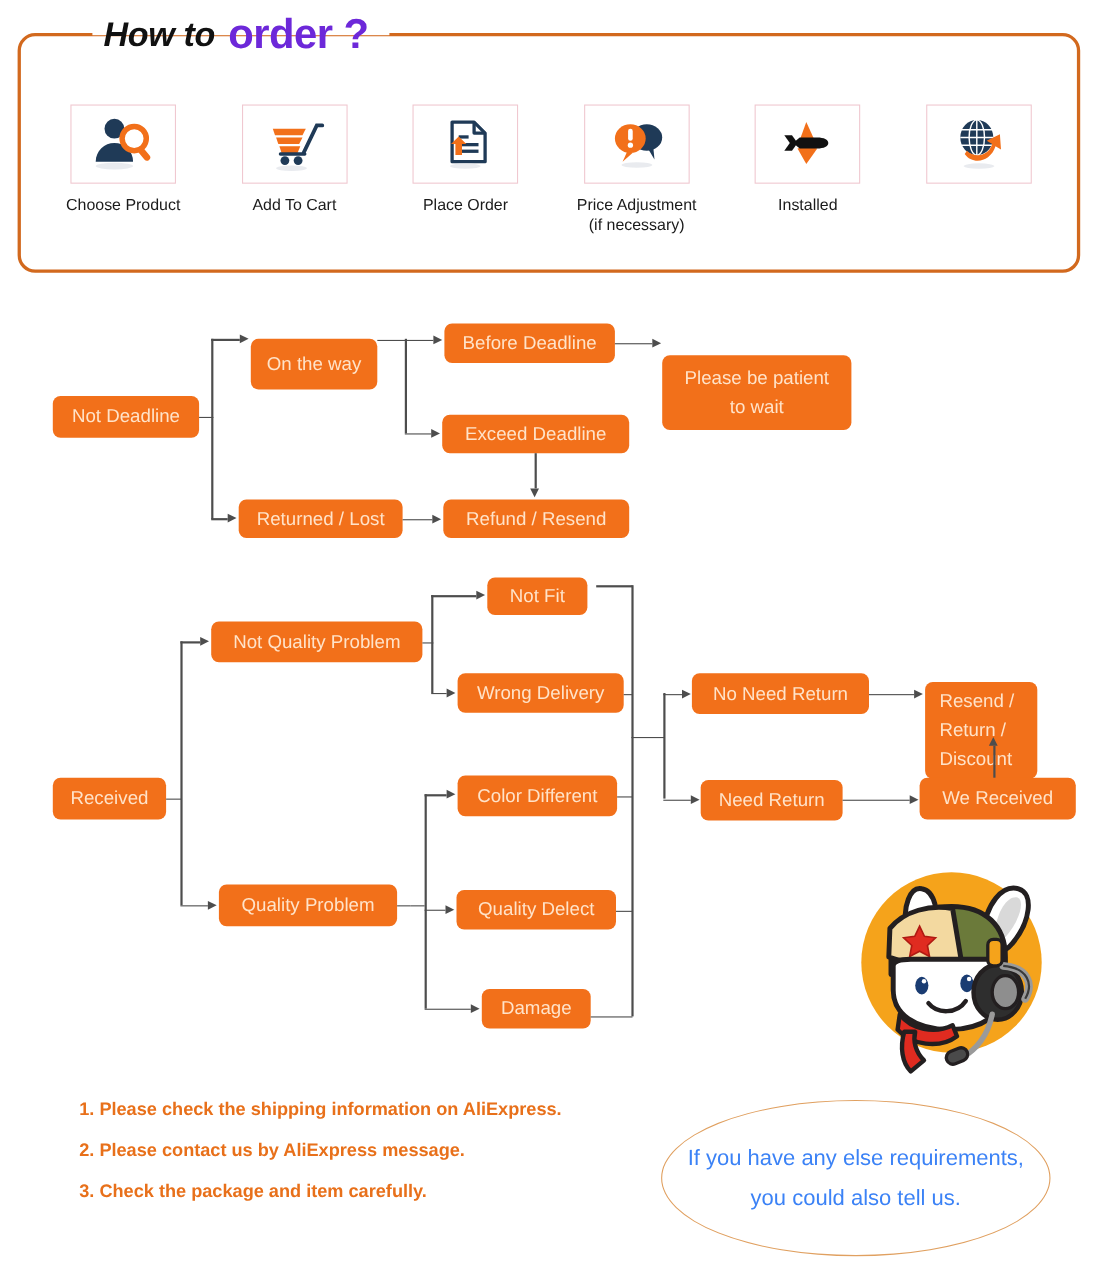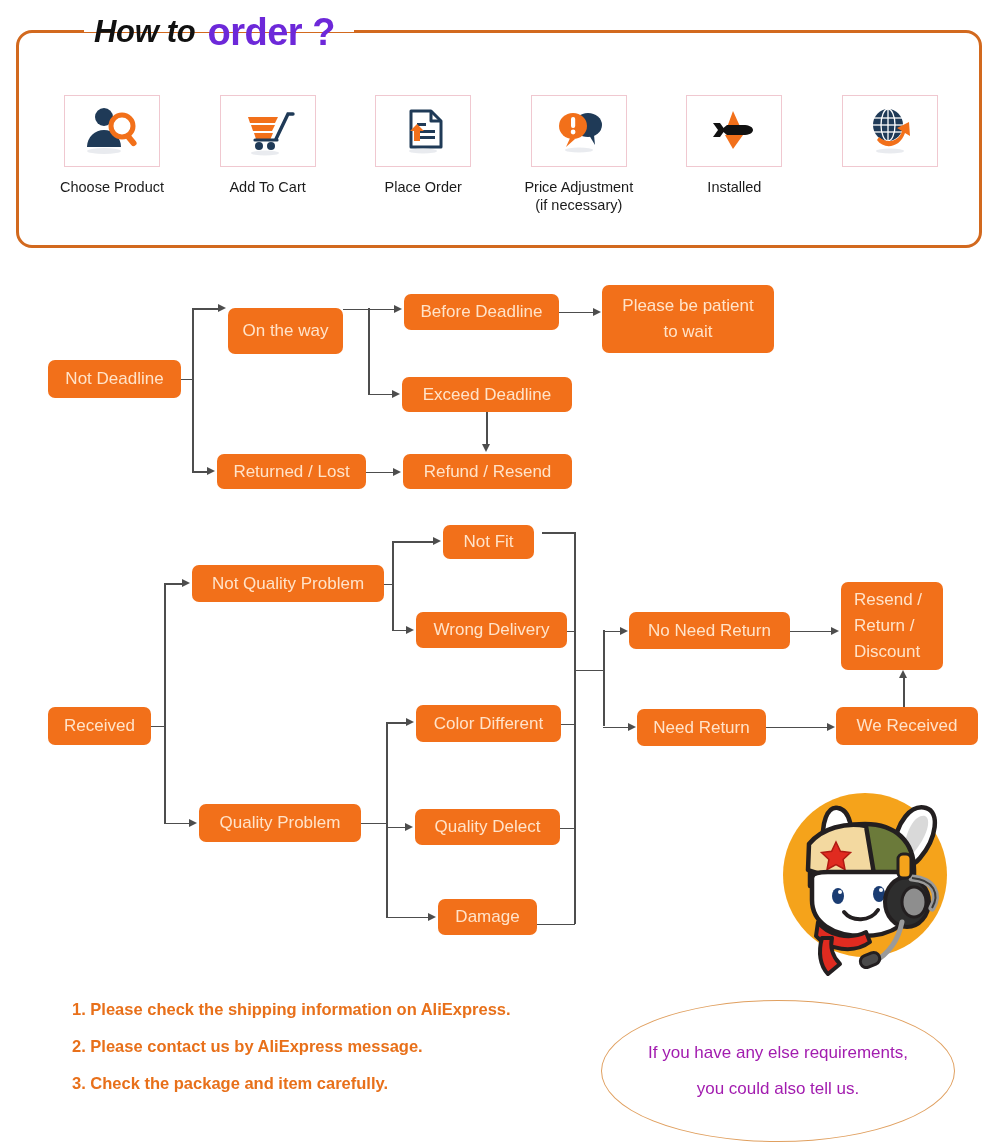--- a/index.html
+++ b/index.html
@@ -42,21 +42,21 @@
     margin-top:11px;text-align:center;font-size:14.5px;color:#1b1b1b;line-height:18px;
   }
 
   
   .fbox{
     position:absolute;background:#f2701a;border-radius:7px;
     color:#ffe3c9;display:flex;align-items:center;justify-content:center;
     text-align:center;font-size:17px;line-height:22px;box-sizing:border-box;
     padding:0 8px;
   }
-  .fbox.multi{line-height:26px;}
+  .fbox.multi{line-height:26px;margin-top:38px;}
 
   
   .ln{position:absolute;background:#4d4d4d;}
   .lnh{height:1.6px;}
   .lnv{width:1.6px;}
   .arw{position:absolute;width:0;height:0;}
   .arw-r{border-top:4.5px solid transparent;border-bottom:4.5px solid transparent;border-left:8px solid #4d4d4d;}
   .arw-d{border-left:4.5px solid transparent;border-right:4.5px solid transparent;border-top:8px solid #4d4d4d;}
   .arw-u{border-left:4.5px solid transparent;border-right:4.5px solid transparent;border-bottom:8px solid #4d4d4d;}
 
@@ -65,21 +65,21 @@
   .note{
     font-size:16.5px;font-weight:bold;color:#e8701a;margin-bottom:18px;white-space:nowrap;
   }
 
   
   #oval{
     position:absolute;left:601px;top:1000px;width:352px;height:140px;
     border:1.6px solid #e0a060;border-radius:50%;
     display:flex;flex-direction:column;align-items:center;justify-content:center;
   }
-  #oval .ol{font-size:17px;color:#a21caf;line-height:36px;}
+  #oval .ol{font-size:20px;color:#3b82f6;line-height:36px;}
 
   
   #mascot{position:absolute;left:762px;top:782px;width:206px;height:196px;}
 </style>
 </head>
 <body>
 
 <div id="order-frame"></div>
 <div id="frame-gap"></div>
 <div id="header-title">

